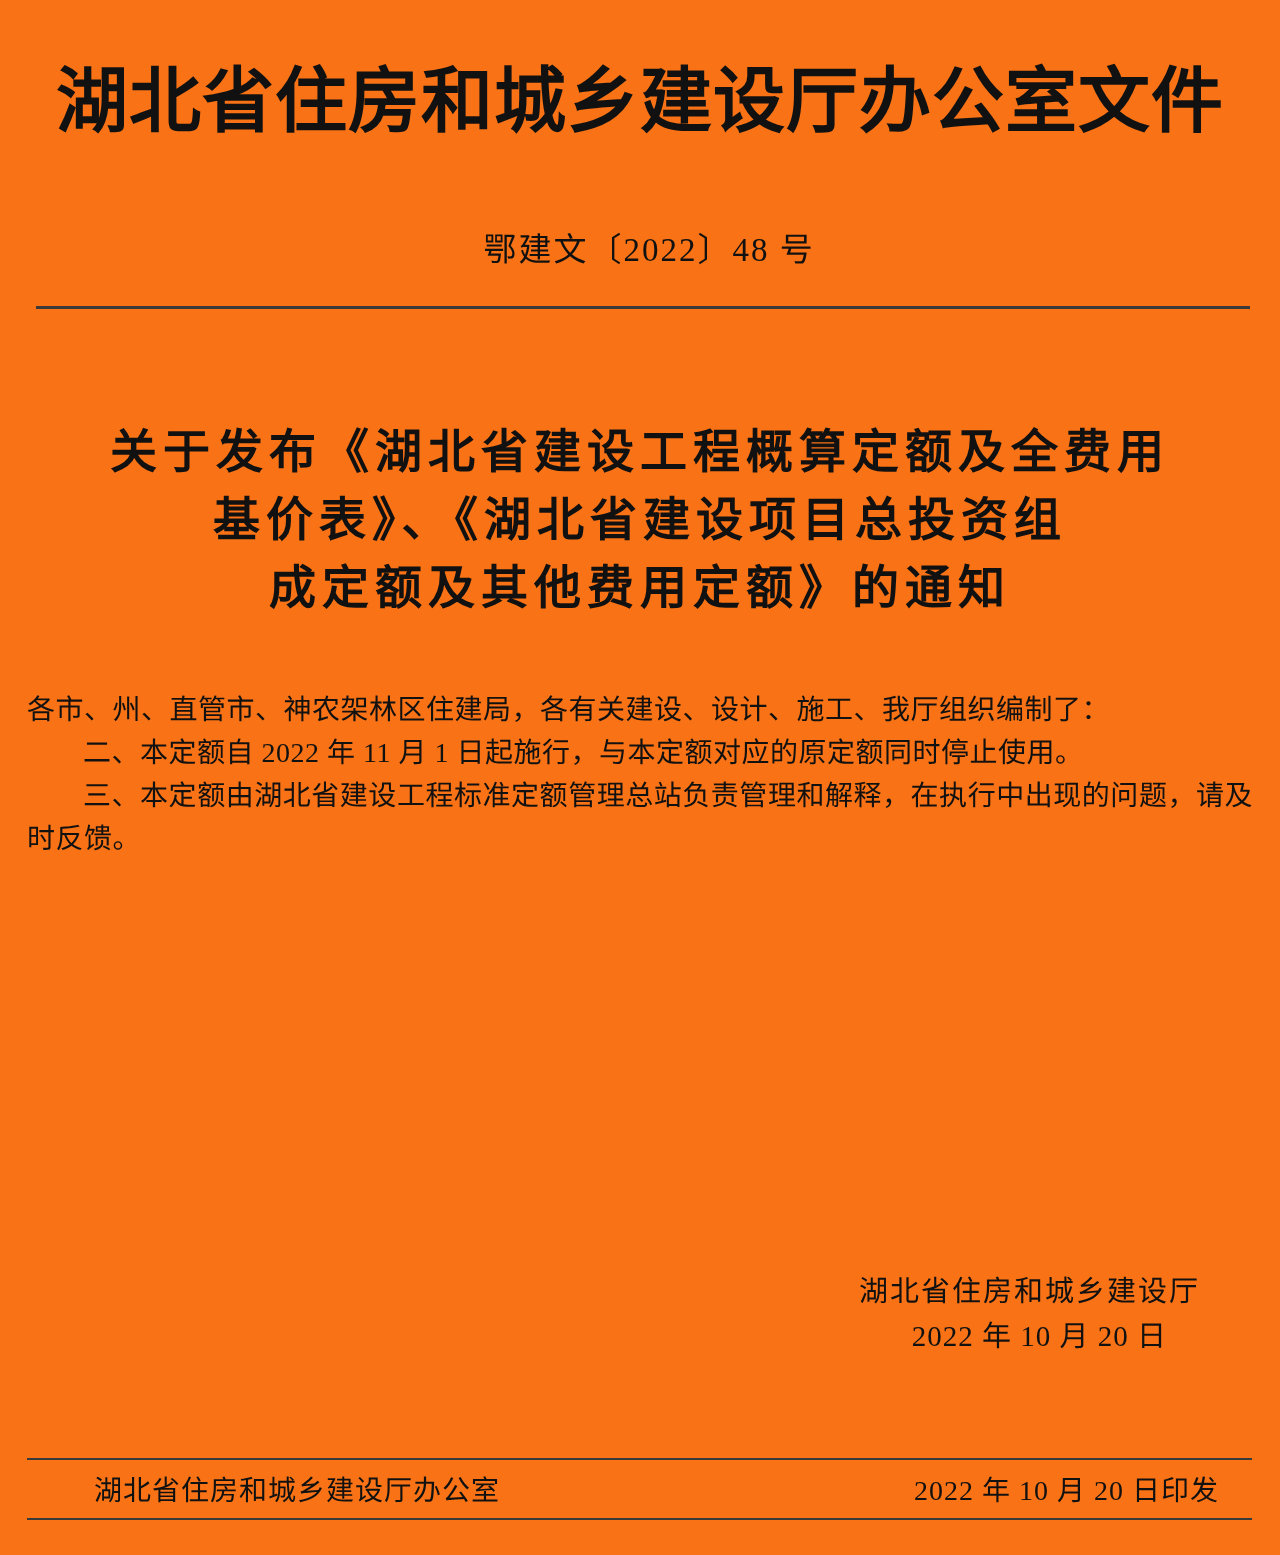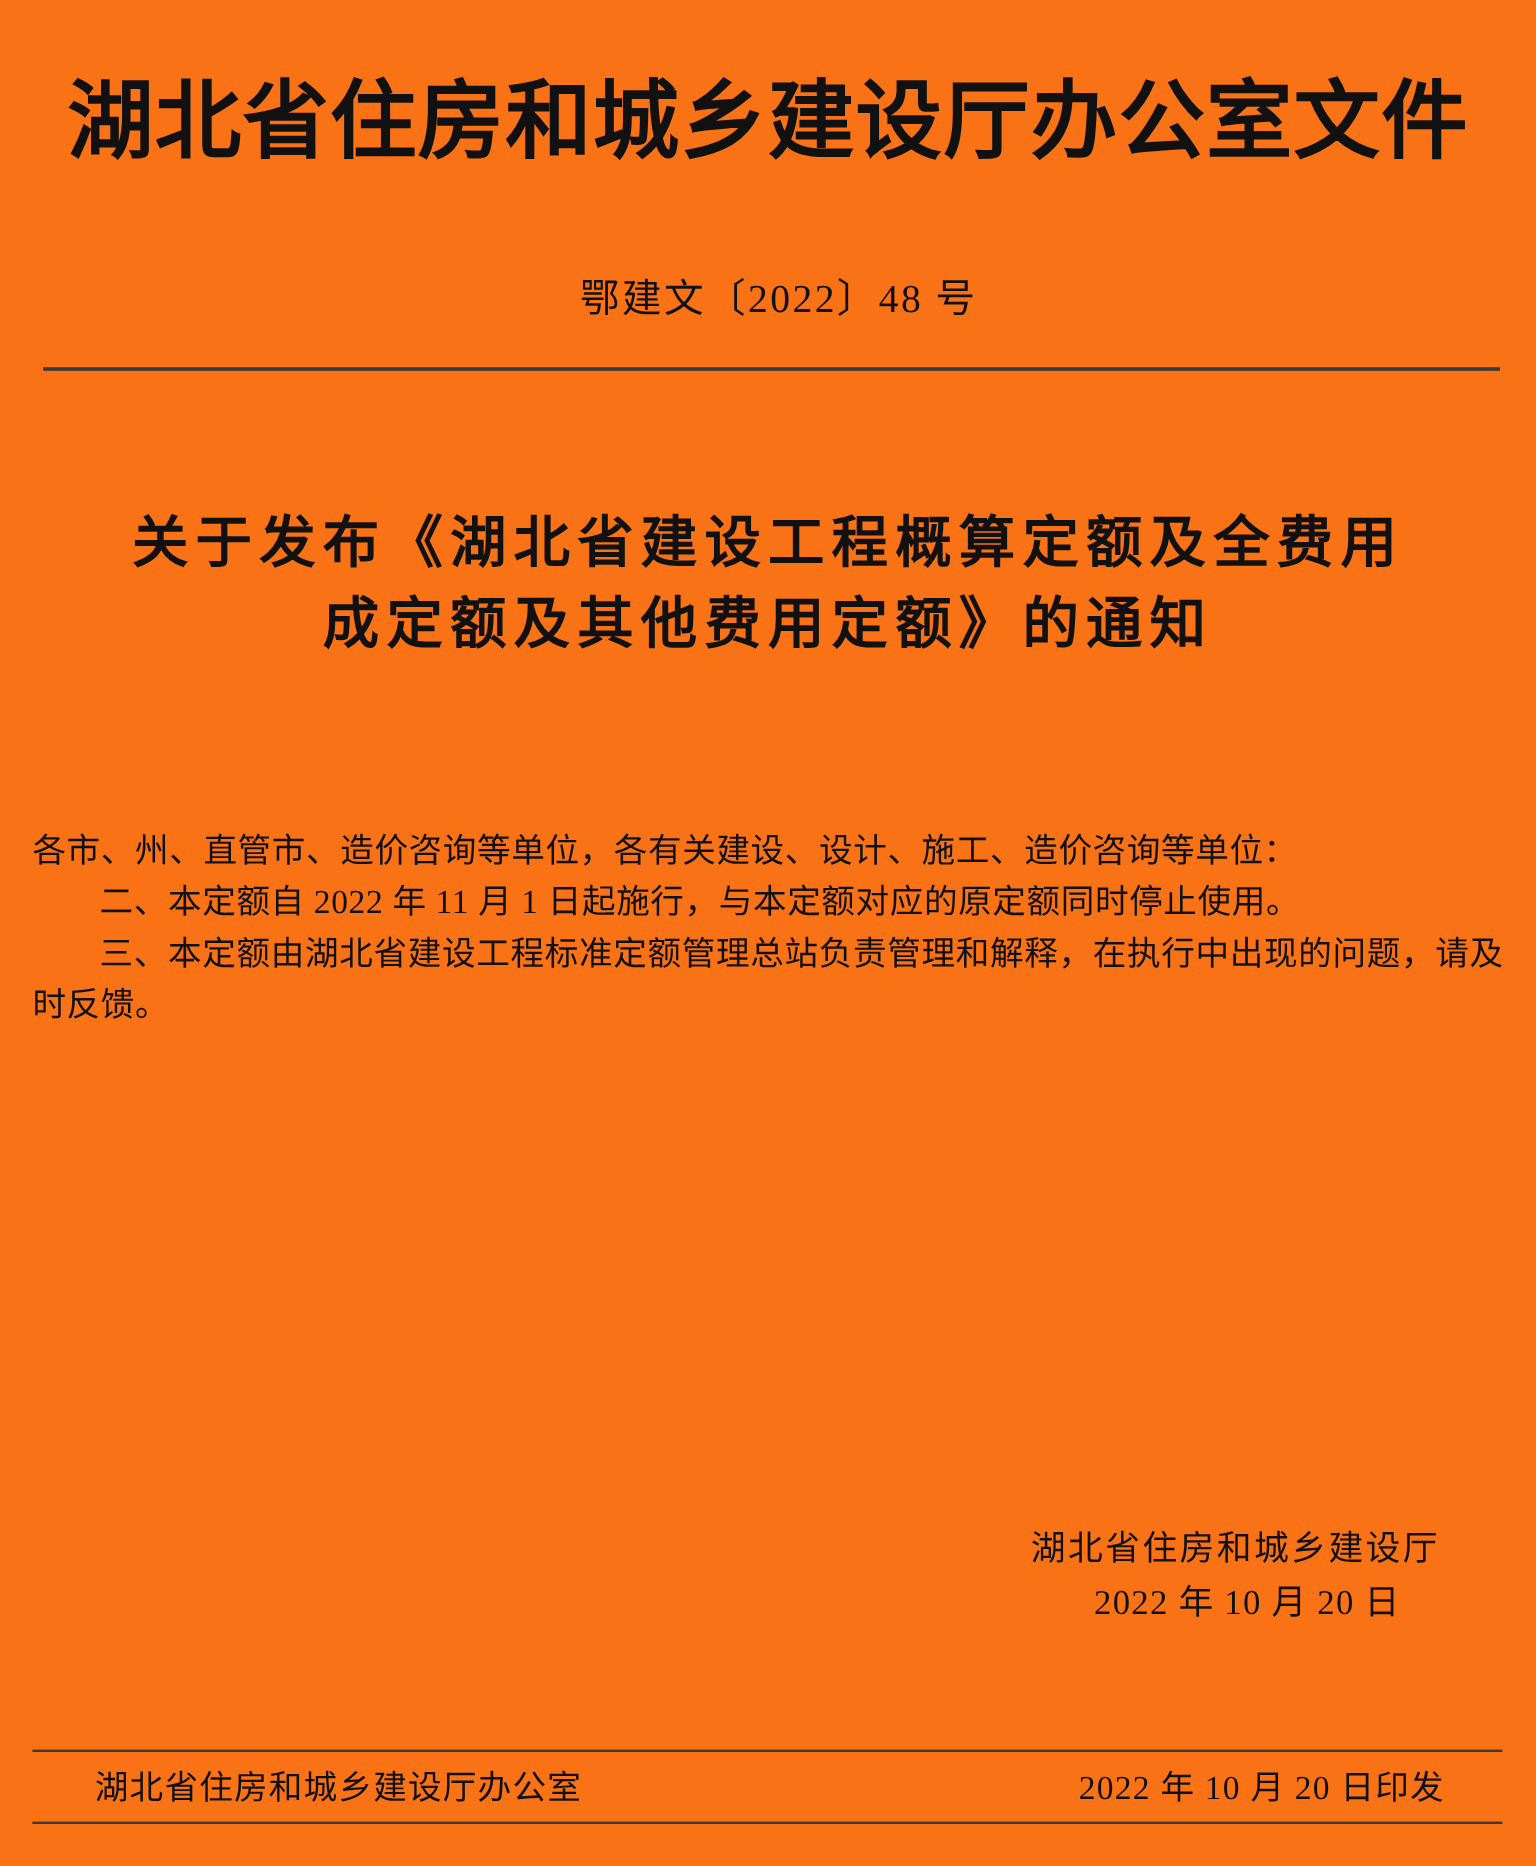--- a/index.html
+++ b/index.html
@@ -106,21 +106,21 @@
     position: absolute;
     top: 1518px;
     left: 27px;
     width: 1225px;
     height: 2px;
     background: #3a3a3a;
   }
   .footer-row {
     position: absolute;
     top: 1472px;
-    left: 27px;
+    left: 42px;
     width: 1225px;
     display: flex;
     justify-content: space-between;
     align-items: center;
     font-size: 28px;
     line-height: 38px;
     box-sizing: border-box;
     padding-left: 52px;
     padding-right: 48px;
     gap: 12px;
@@ -137,25 +137,26 @@
 <div class="page">
 
   <div class="org-title">湖北省住房和城乡建设厅办公室文件</div>
 
   <div class="doc-number">鄂建文〔2022〕48 号</div>
 
   <div class="header-rule"></div>
 
   <div class="main-title">
     <div>关于发布《湖北省建设工程概算定额及全费用</div>
+    <div>基价表》、《湖北省建设项目总投资组</div>
     <div>成定额及其他费用定额》的通知</div>
   </div>
 
   <div class="body-text">
-    <p>各市、州、直管市、造价咨询等单位，各有关建设、设计、施工、造价咨询等单位：</p>
+    <p>各市、州、直管市、神农架林区住建局，各有关建设、设计、施工、我厅组织编制了：</p>
     <p class="indent">二、本定额自 2022 年 11 月 1 日起施行，与本定额对应的原定额同时停止使用。</p>
     <p class="indent">三、本定额由湖北省建设工程标准定额管理总站负责管理和解释，在执行中出现的问题，请及时反馈。</p>
   </div>
 
   <div class="signature-org">湖北省住房和城乡建设厅</div>
 
   <div class="signature-date">2022 年 10 月 20 日</div>
 
   <div class="footer-rule-top"></div>
 

